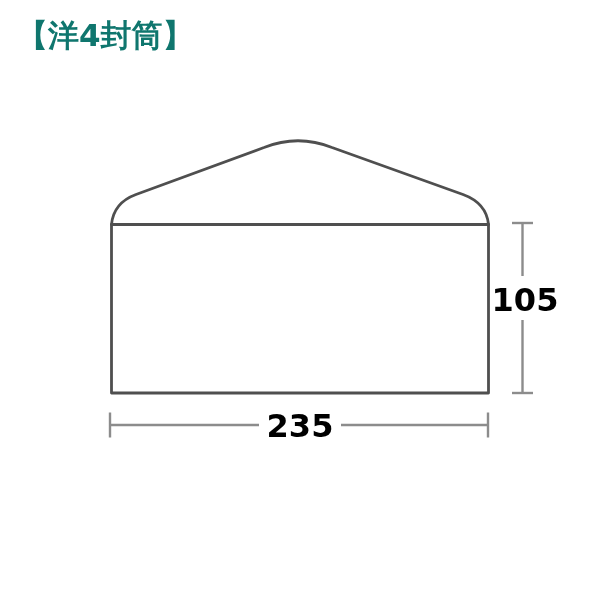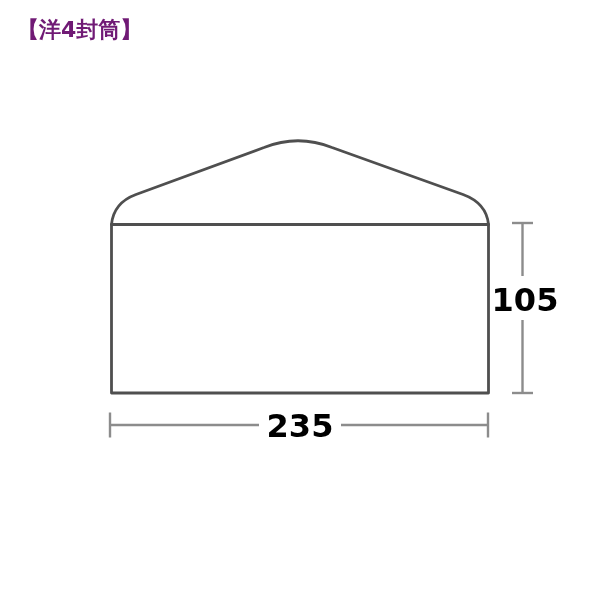--- a/index.html
+++ b/index.html
@@ -11,23 +11,23 @@
     height: 600px;
     background: #ffffff;
     position: relative;
     overflow: hidden;
     font-family: "DejaVu Sans", "Liberation Sans", sans-serif;
   }
   .page-title {
     position: absolute;
     left: 17px;
     top: 18px;
-    font-size: 22px;
+    font-size: 31px;
     font-weight: 700;
-    color: #701a75;
+    color: #0f766e;
     line-height: 1.1;
     white-space: nowrap;
   }
   .diagram-svg {
     position: absolute;
     left: 0;
     top: 0;
   }
   .dim-text {
     font-family: "DejaVu Sans", "Liberation Sans", sans-serif;

